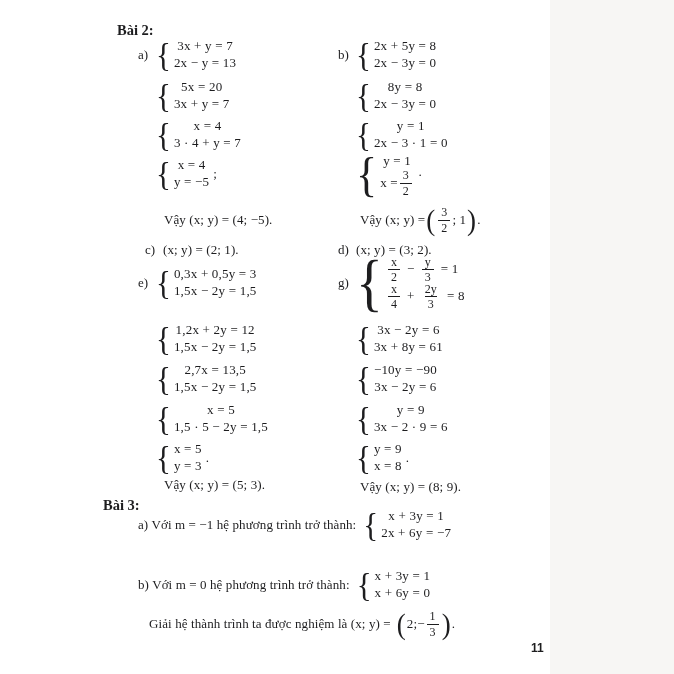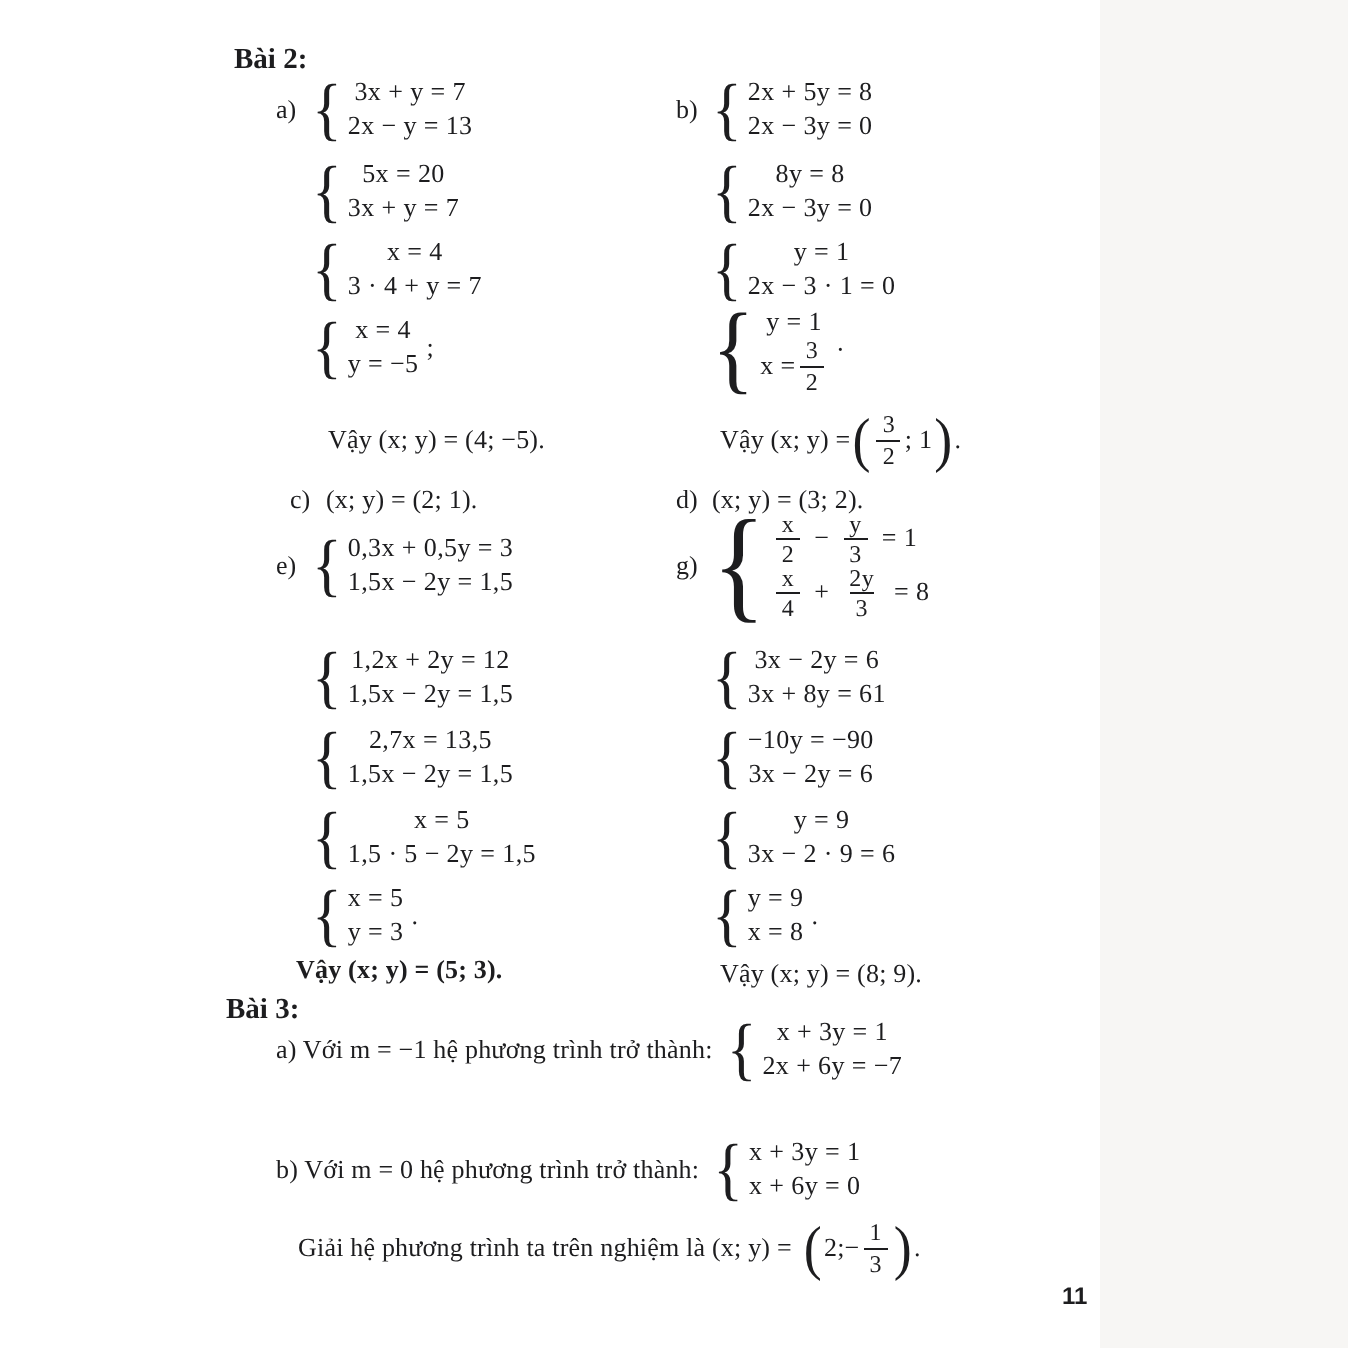--- a/index.html
+++ b/index.html
@@ -117,21 +117,21 @@
 
   <div class="r" style="left:156px;top:441px;">
     <span class="brace b32">{</span>
     <div class="eqs">
       <div class="eq">x = 5</div>
       <div class="eq">y = 3</div>
     </div>
     <span class="sfx">.</span>
   </div>
 
-  <div class="r txt" style="left:148px;top:477px;font-weight:bold;">Vậy (x; y) = (5; 3).</div>
+  <div class="r txt" style="left:164px;top:477px;">Vậy (x; y) = (5; 3).</div>
 
   <div class="r" style="left:338px;top:38px;">
     <span class="lbl">b)</span>
     <span class="brace b32">{</span>
     <div class="eqs">
       <div class="eq">2x + 5y = 8</div>
       <div class="eq">2x − 3y = 0</div>
     </div>
   </div>
 
@@ -248,21 +248,21 @@
     <span class="brace b32">{</span>
     <div class="eqs">
       <div class="eq">y = 9</div>
       <div class="eq">x = 8</div>
     </div>
     <span class="sfx">.</span>
   </div>
 
   <div class="r txt" style="left:360px;top:479px;">Vậy (x; y) = (8; 9).</div>
 
-  <div class="hd" style="left:113px;top:497px;">Bài 3:</div>
+  <div class="hd" style="left:103px;top:497px;">Bài 3:</div>
 
   <div class="r" style="left:138px;top:508px;">
     <span class="txt">a) Với m = −1 hệ phương trình trở thành:</span>
     <div class="r" style="position:static;margin-left:7px;">
       <span class="brace b32">{</span>
       <div class="eqs">
         <div class="eq">x + 3y = 1</div>
         <div class="eq">2x + 6y = −7</div>
       </div>
     </div>
@@ -274,21 +274,21 @@
     <div class="r" style="position:static;margin-left:7px;">
       <span class="brace b32">{</span>
       <div class="eqs">
         <div class="eq">x + 3y = 1</div>
         <div class="eq">x + 6y = 0</div>
       </div>
     </div>
   </div>
 
   <div class="r txt" style="left:149px;top:608px;height:32px;">
-    <span>Giải hệ phương trình ta trên nghiệm là (x; y) =</span>
+    <span>Giải hệ thành trình ta được nghiệm là (x; y) =</span>
     <span class="gap"></span>
     <span class="bp">(</span>
     <span>2;−</span>
     <span class="frac">
       <span class="num">1</span>
       <span class="den">3</span>
     </span>
     <span class="bp">)</span>
     <span>.</span>
   </div>

